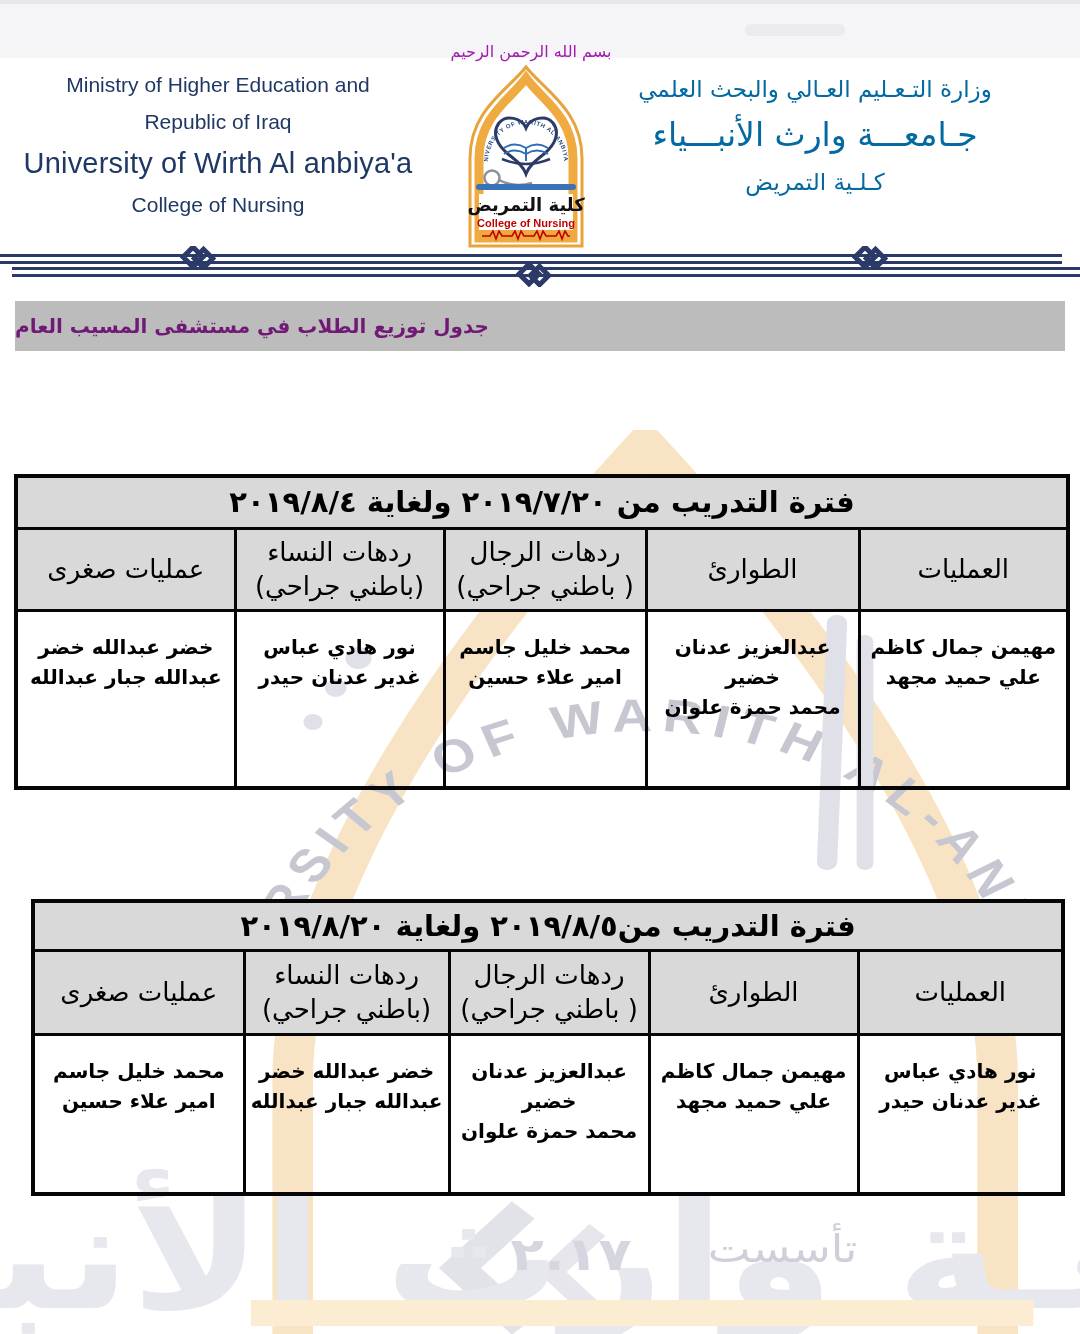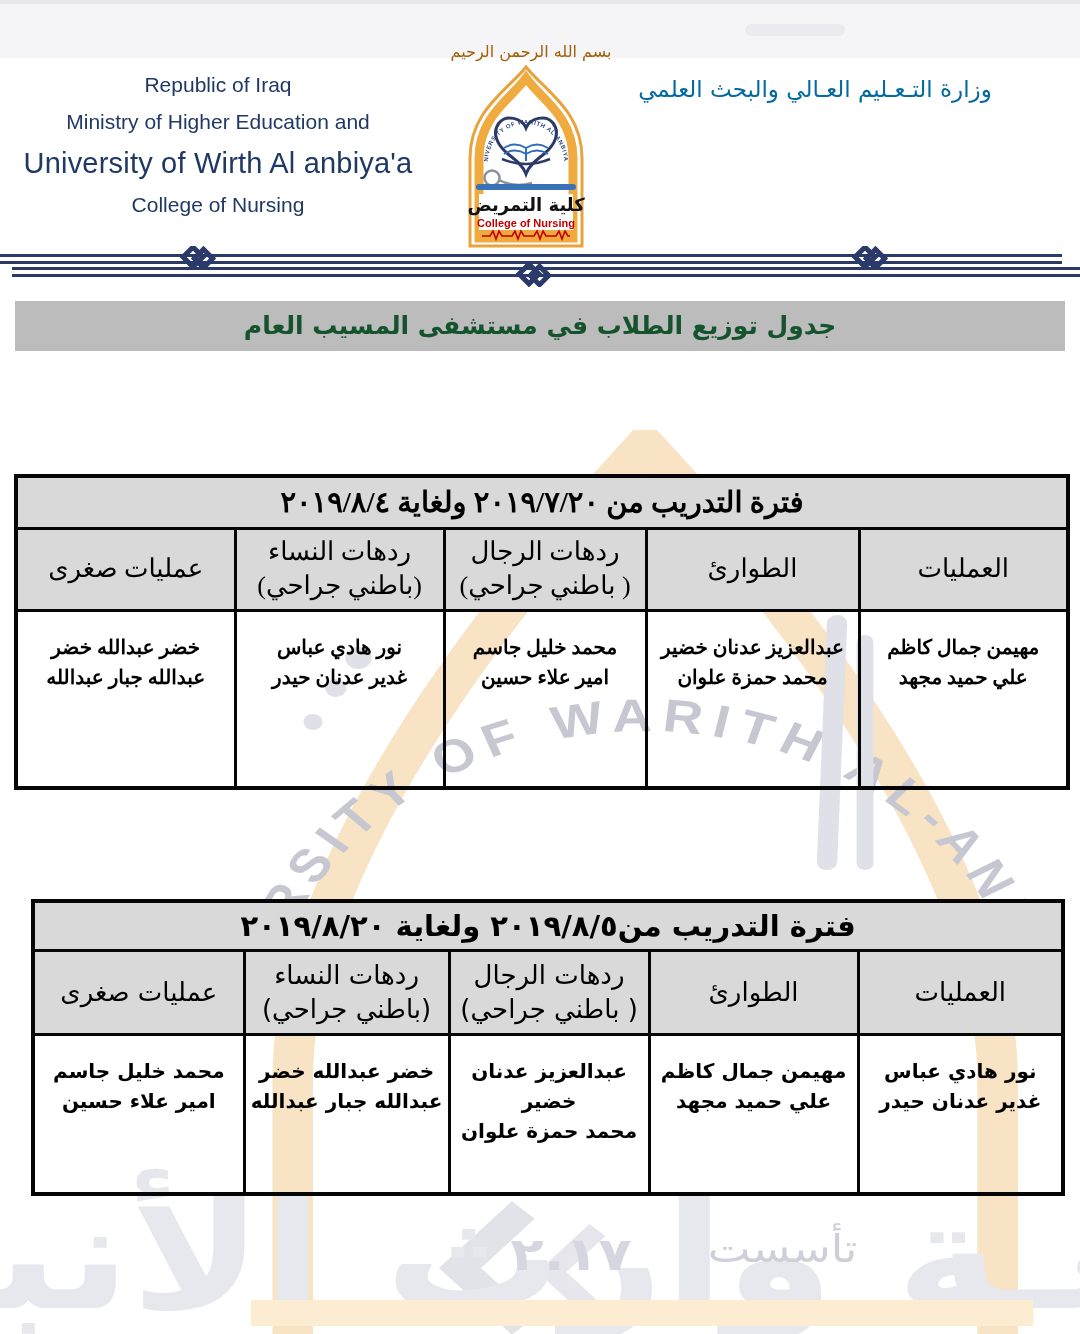--- a/index.html
+++ b/index.html
@@ -9,46 +9,46 @@
   }
   .layer{position:absolute;}
   
   .topband{left:0;top:0;width:1080px;height:54px;background:#f5f5f7;border-top:4px solid #e7e7ec;z-index:1;}
   .smudge{left:745px;top:24px;width:100px;height:12px;background:#eaeaef;border-radius:6px;z-index:1;}
   
   .en-block{left:18px;top:66px;width:400px;text-align:center;color:#1f3864;
     font-family:"Liberation Sans",sans-serif;z-index:2;}
   .en-block .l{font-size:21px;line-height:37px;}
   .en-block .big{font-size:29px;line-height:46px;letter-spacing:.2px;}
-  .basmala{left:438px;top:42px;width:186px;text-align:center;font-size:16px;color:#a16207;direction:rtl;z-index:2;}
+  .basmala{left:438px;top:42px;width:186px;text-align:center;font-size:16px;color:#a21caf;direction:rtl;z-index:2;}
   .logo{left:452px;top:64px;z-index:2;}
   .ar-block{left:613px;top:76px;width:404px;text-align:center;color:#0369a1;direction:rtl;z-index:2;}
   .ar1{font-size:23px;margin-bottom:13px;}
   .ar2{font-size:33px;margin-bottom:15px;}
   .ar3{font-size:23px;}
   
   .rule{height:4px;border-top:3px solid #2b3a68;border-bottom:3px solid #2b3a68;z-index:2;}
   .rule1{left:0;top:254px;width:1062px;}
   .rule2{left:12px;top:267px;width:1068px;}
   .knot{width:36px;height:24px;z-index:3;}
   .knot1{left:180px;top:246px;}
   .knot2{left:852px;top:246px;}
   .knot3{left:516px;top:263px;}
   
   .banner{left:15px;top:301px;width:1050px;height:50px;background:#bcbcbc;
-    font-weight:bold;font-size:25px;line-height:50px;text-align:center;direction:rtl;color:#14532d;z-index:2;}
+    font-weight:bold;font-size:20px;line-height:50px;text-align:left;direction:rtl;color:#701a75;z-index:2;}
   
   .wmark{left:0;top:430px;z-index:0;}
   
   table.sched{position:absolute;border-collapse:collapse;table-layout:fixed;direction:rtl;z-index:4;background:transparent;border:4px solid #060606;}
   table.sched td{border:3px solid #060606;padding:0;}
   tr.t-title td{background:#d9d9d9;font-weight:bold;font-size:29px;text-align:center;}
   tr.t-head td{background:#d9d9d9;font-size:26px;text-align:center;vertical-align:middle;line-height:1.32;}
   tr.t-data td{background:transparent;vertical-align:top;text-align:center;font-weight:bold;font-size:20px;padding-top:20px;line-height:30px;}
-  #table1{left:14px;top:474px;width:1052px;font-family:Liberation Serif, serif;}
+  #table1{left:14px;top:474px;width:1052px;}
   #table1 tr.t-title{height:52px;}  #table1 tr.t-head{height:82px;}  #table1 tr.t-data{height:178px;}
   #table2{left:31px;top:899px;width:1030px;}
   #table2 tr.t-title{height:49px;}  #table2 tr.t-head{height:84px;}  #table2 tr.t-data{height:160px;}
 </style>
 </head>
 <body>
 
 <div class="layer topband"></div>
 <div class="layer smudge"></div>
 
@@ -71,22 +71,22 @@
       </g>
       <text x="540" y="878" text-anchor="middle" font-size="148" font-weight="bold" fill="#e7e7ee" direction="rtl">جـامـعـة وارث الأنبـياء</text>
       <text x="655" y="832" text-anchor="middle" font-size="38" fill="#cfcfda" direction="rtl">تأسست</text>
       <text x="478" y="840" text-anchor="middle" font-size="46" font-weight="bold" fill="#d6d6e0">٢.١٧</text>
       <rect x="210" y="870" width="655" height="26" fill="#fcedd2"></rect>
     </g>
   </g>
 </svg>
 
 <div class="layer en-block">
+  <div class="l">Ministry of Higher Education and</div>
   <div class="l">Republic of Iraq</div>
-  <div class="l">Ministry of Higher Education and</div>
   <div class="big">University of Wirth Al anbiya'a</div>
   <div class="l">College of Nursing</div>
 </div>
 
 <div class="layer basmala">بسم الله الرحمن الرحيم</div>
 
 <svg class="layer logo" width="148" height="184" viewBox="0 0 148 184">
   <path d="M74,3 C56,26 18,46 18,94 L18,182 L130,182 L130,94 C130,46 92,26 74,3 Z" fill="#ffffff" stroke="#e8a33c" stroke-width="3"></path>
   <path d="M74,14 C60,34 27,52 27,94 L27,174 L121,174 L121,94 C121,52 88,34 74,14 Z" fill="#ffffff" stroke="#f0ab40" stroke-width="9"></path>
   <path id="logo-arc" d="M 36,98 A 38,38 0 1 1 112,98" fill="none"></path>
@@ -105,20 +105,22 @@
   <rect x="24" y="120" width="100" height="6" rx="3" fill="#3a72b8"></rect>
   <rect x="27" y="130" width="94" height="36" fill="#ffffff"></rect>
   <text x="74" y="147" text-anchor="middle" font-size="18" font-weight="bold" fill="#111111" direction="rtl">كلية التمريض</text>
   <text x="74" y="163" text-anchor="middle" font-size="11" font-weight="bold" fill="#c00000" font-family="Liberation Sans, sans-serif">College of Nursing</text>
   <rect x="27" y="166" width="94" height="11" fill="#efa93e"></rect>
   <polyline points="30,172 38,172 41,167 44,175 47,167 50,172 60,172 63,167 66,175 69,167 72,172 82,172 85,167 88,175 91,167 94,172 104,172 107,167 110,175 113,167 116,172 118,172" fill="none" stroke="#c00000" stroke-width="1.6"></polyline>
 </svg>
 
 <div class="layer ar-block">
   <div class="ar1">وزارة التـعـليم العـالي والبحث العلمي</div>
+  <div class="ar2">جـامعـــة وارث الأنبـــياء</div>
+  <div class="ar3">كـلـية التمريض</div>
 </div>
 
 <div class="layer rule rule1"></div>
 <div class="layer rule rule2"></div>
 <svg class="layer knot knot1" viewBox="0 0 36 24">
   <rect x="6" y="4" width="14" height="14" transform="rotate(45 13 11)" fill="none" stroke="#2b3a68" stroke-width="5"></rect>
   <rect x="17" y="6" width="13" height="13" transform="rotate(45 23.5 12.5)" fill="none" stroke="#2b3a68" stroke-width="5"></rect>
 </svg>
 <svg class="layer knot knot2" viewBox="0 0 36 24">
   <rect x="6" y="4" width="14" height="14" transform="rotate(45 13 11)" fill="none" stroke="#2b3a68" stroke-width="5"></rect>

